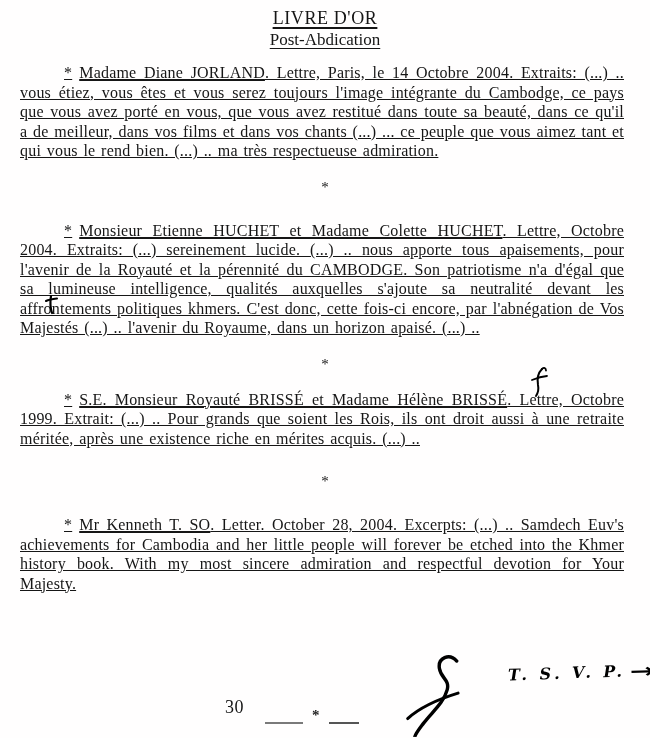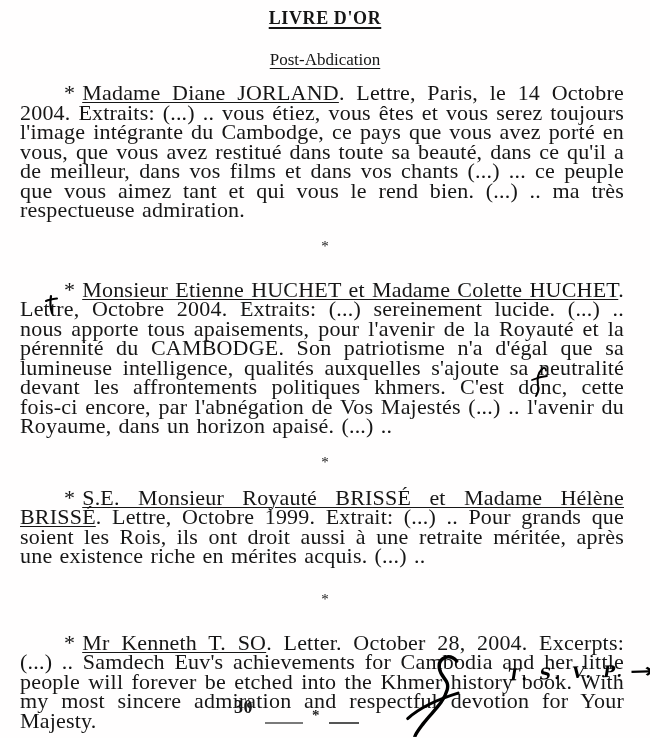--- a/index.html
+++ b/index.html
@@ -14,75 +14,76 @@
     background: #fffefe;
     overflow: hidden;
     font-family: "Liberation Serif", serif;
     color: #161616;
   }
   
   .title {
     margin: 6px 0 0 0;
     text-align: center;
     font-size: 18px;
-    font-weight: bold;
+    font-weight: normal;
     letter-spacing: 0.6px;
     text-decoration: underline;
     text-underline-offset: 3px;
     text-decoration-thickness: 1.5px;
     line-height: 24px;
   }
   .subtitle {
-    margin: 20px 0 0 0;
+    margin: 0 0 0 0;
     text-align: center;
     font-size: 17px;
     font-weight: normal;
     text-decoration: underline;
     text-underline-offset: 3px;
     line-height: 20px;
   }
   .suite {
     margin: 11px 0 0 0;
     text-align: center;
     font-size: 16px;
     line-height: 20px;
   }
   
   .entry {
     margin: 13px 26px 0 20px;
     text-align: justify;
     text-indent: 44px;
-    font-size: 22px;
+    font-size: 16px;
     line-height: 19.5px;
     letter-spacing: 0.2px;
     word-spacing: 1.5px;
+    text-decoration: underline;
   }
   .entry.tight { margin-top: 24px; }
   .marker { margin-right: 7px; }
   .entry-name {
     text-decoration: underline;
     text-underline-offset: 2px;
     text-decoration-thickness: 1px;
   }
   .sep {
     margin: 17px 0 0 0;
     text-align: center;
     font-size: 15px;
     line-height: 19px;
   }
   .sep3 { margin-top: 24px; }
   .entry.after-sep2 { margin-top: 16px; }
   .entry.last { margin-top: 24px; }
   
   .page-number {
     position: absolute;
-    left: 234px;
+    left: 225px;
     top: 697px;
     font-size: 18px;
-    font-weight: bold;
+    font-weight: normal;
     letter-spacing: 0.5px;
   }
   .ornament {
     position: absolute;
     left: 265px;
     top: 703px;
     display: flex;
     align-items: flex-end;
     height: 22px;
   }

